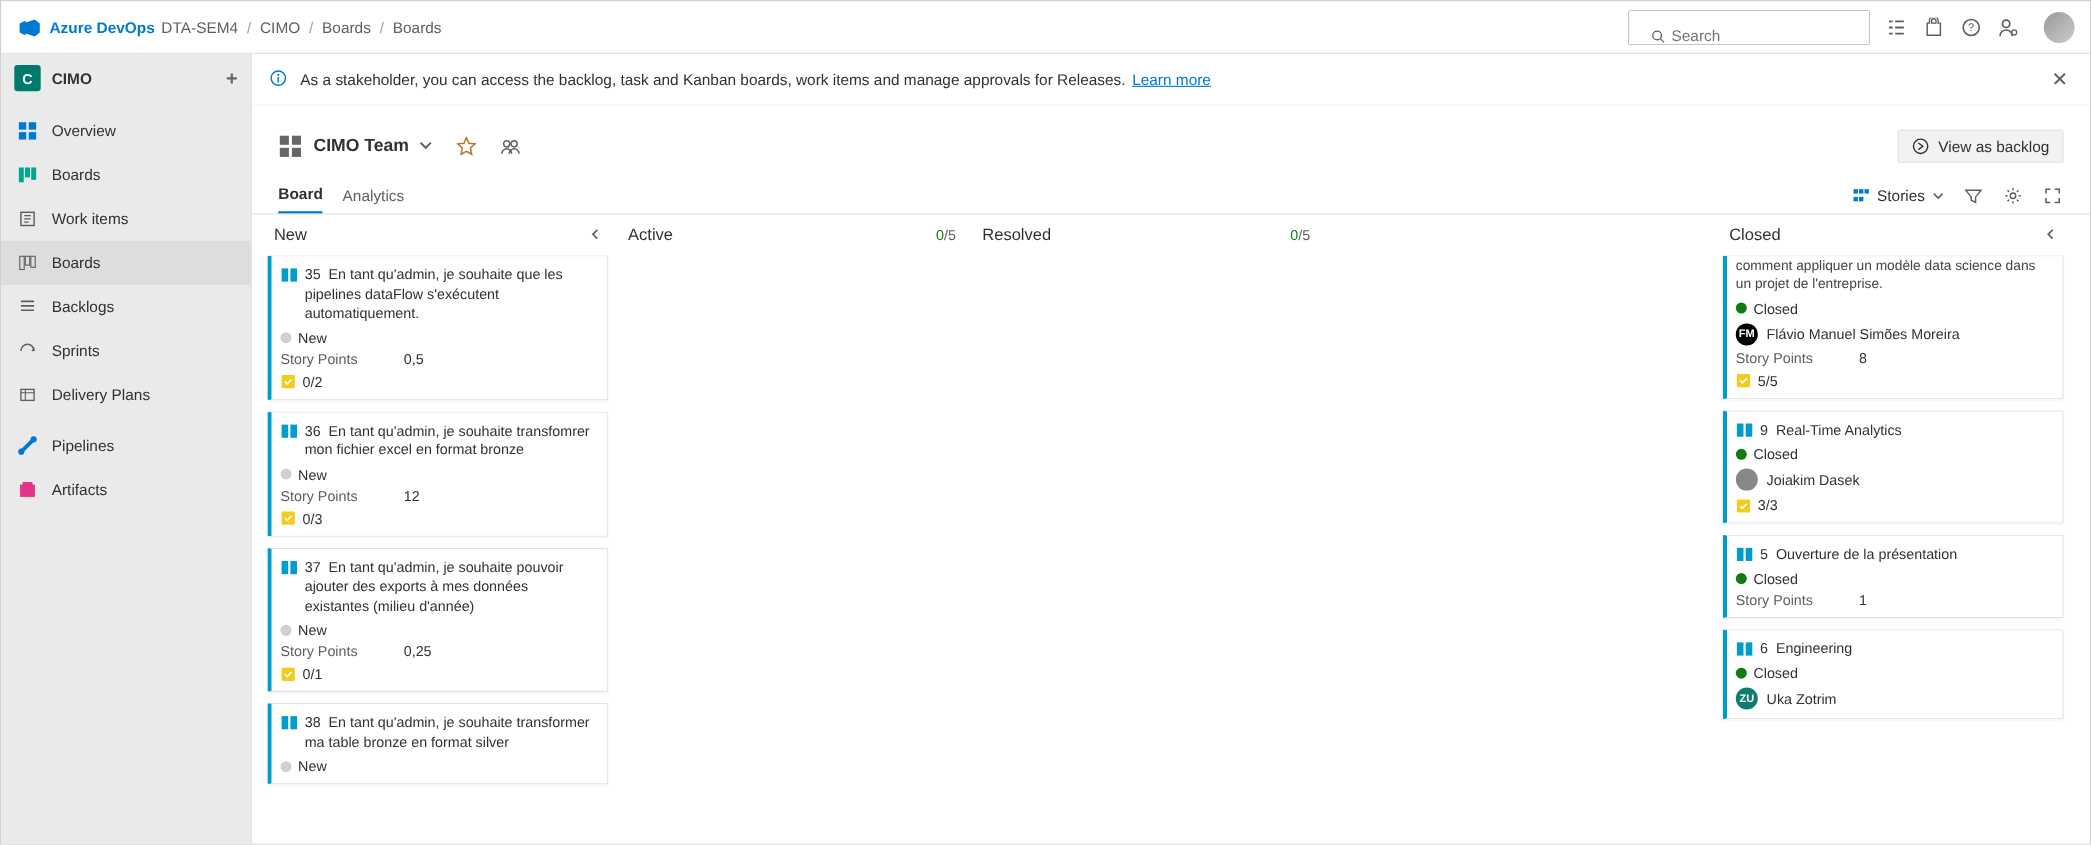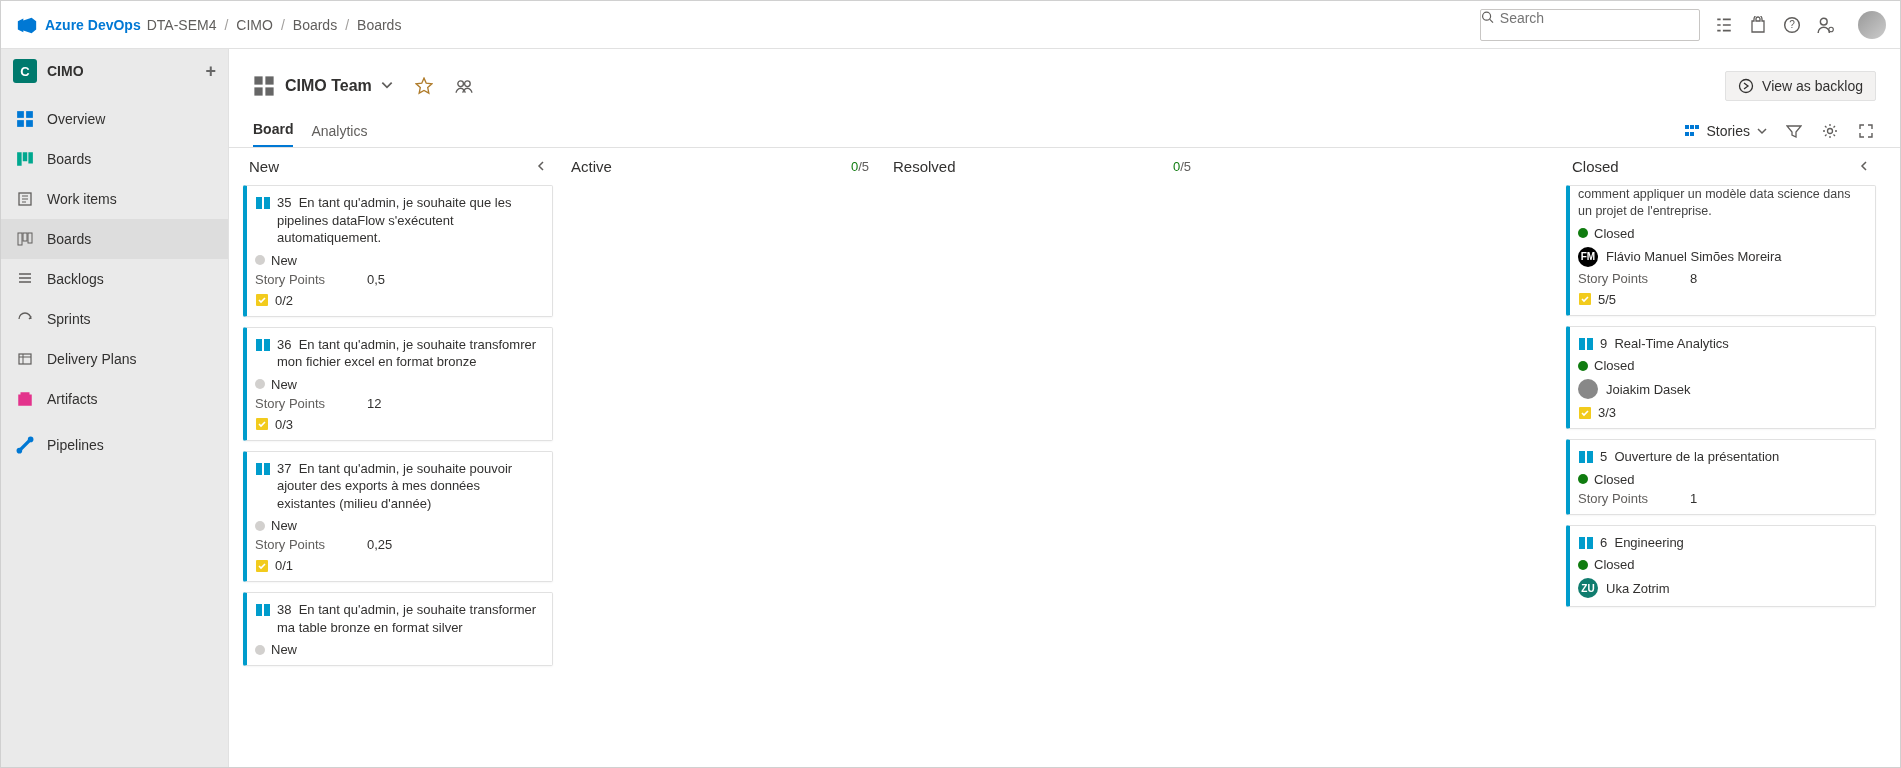--- a/index.html
+++ b/index.html
@@ -7,21 +7,21 @@
   .app { display: flex; flex-direction: column; height: 768px; width: 1901px; border: 1px solid #d0d0d0; }
 
   
   .top-header { display:flex; align-items:center; height:48px; border-bottom:1px solid #e1e1e1; padding:0 8px; }
   .logo { width:24px; height:24px; margin:0 6px 0 6px; display:flex; align-items:center; justify-content:center; }
   .brand { color:#0078d4; font-weight:600; margin-right:6px; }
   .breadcrumb { display:flex; align-items:center; gap:8px; color:#666; }
   .crumb { color:#605e5c; cursor:pointer; }
   .crumb-sep { color:#a19f9d; }
   .top-spacer { flex:1; }
-  .search-box { display:flex; align-items:flex-start; width:220px; height:32px; border:1px solid #c8c6c4; border-radius:2px; padding:0 0; margin-right:8px; }
+  .search-box { display:flex; align-items:flex-end; width:220px; height:32px; border:1px solid #c8c6c4; border-radius:2px; padding:0 20px; margin-right:8px; }
   .search-box input { border:none; outline:none; width:100%; font-size:14px; background:transparent; }
   .top-icons { display:flex; align-items:center; gap:14px; padding:0 6px; }
   .icon-btn { width:20px; height:20px; display:flex; align-items:center; justify-content:center; cursor:pointer; color:#605e5c; }
   .avatar-top { width:28px; height:28px; border-radius:50%; background:linear-gradient(135deg,#999,#ccc); margin-left:8px; }
 
   
   .main { display:flex; flex:1; min-height:0; }
 
   
   .sidebar { width:228px; background:#eaeaea; display:flex; flex-direction:column; border-right:1px solid #e1e1e1; }
@@ -224,44 +224,56 @@
         </div>
         <div class="nav-item sub">
           <span class="nav-icon">
               <svg width="16" height="16" viewBox="0 0 16 16">
                 <rect x="2" y="3" width="12" height="10" fill="none" stroke="#605e5c" stroke-width="1.2"></rect>
                 <path d="M2 6h12M6 3v10" stroke="#605e5c" stroke-width="1"></path>
               </svg>
             </span>
           <span>Delivery Plans</span>
         </div>
-        <div class="nav-item">
-          <span class="nav-icon">
-              <svg width="18" height="18" viewBox="0 0 16 16">
-                <rect x="2" y="4" width="12" height="10" fill="#e3338c"></rect>
-                <rect x="4" y="2" width="8" height="3" fill="#e3338c"></rect>
-              </svg>
-            </span>
-          <span>Artifacts</span>
-        </div>
         <div class="nav-item" style="margin-top:6px;">
           <span class="nav-icon">
               <svg width="18" height="18" viewBox="0 0 16 16">
                 <path d="M3 13L13 3" stroke="#0078d4" stroke-width="3"></path>
                 <circle cx="3" cy="13" r="2.5" fill="#0078d4"></circle>
                 <circle cx="13" cy="3" r="2.5" fill="#0078d4"></circle>
               </svg>
             </span>
           <span>Pipelines</span>
         </div>
+        <div class="nav-item">
+          <span class="nav-icon">
+              <svg width="18" height="18" viewBox="0 0 16 16">
+                <rect x="2" y="4" width="12" height="10" fill="#e3338c"></rect>
+                <rect x="4" y="2" width="8" height="3" fill="#e3338c"></rect>
+              </svg>
+            </span>
+          <span>Artifacts</span>
+        </div>
       </div>
     </div>
 
     <div class="content">
 
+      <div class="info-bar">
+        <span class="info-icon">
+          <svg width="16" height="16" viewBox="0 0 16 16">
+              <circle cx="8" cy="8" r="6.5" fill="none" stroke="#0078d4" stroke-width="1.3"></circle>
+              <circle cx="8" cy="5" r="1" fill="#0078d4"></circle>
+              <rect x="7.3" y="7" width="1.4" height="5" fill="#0078d4"></rect>
+            </svg>
+        </span>
+        <span class="info-text">As a stakeholder, you can access the backlog, task and Kanban boards, work items and manage approvals for Releases.</span>
+        <a class="info-link">Learn more</a>
+        <span class="info-close">✕</span>
+      </div>
 
       <div class="page-head">
         <span class="board-icon">
           <svg width="22" height="22" viewBox="0 0 16 16">
               <rect x="1" y="1" width="6" height="6" fill="#666"></rect>
               <rect x="9" y="1" width="6" height="6" fill="#666"></rect>
               <rect x="1" y="9" width="6" height="6" fill="#666"></rect>
               <rect x="9" y="9" width="6" height="6" fill="#666"></rect>
             </svg>
         </span>

